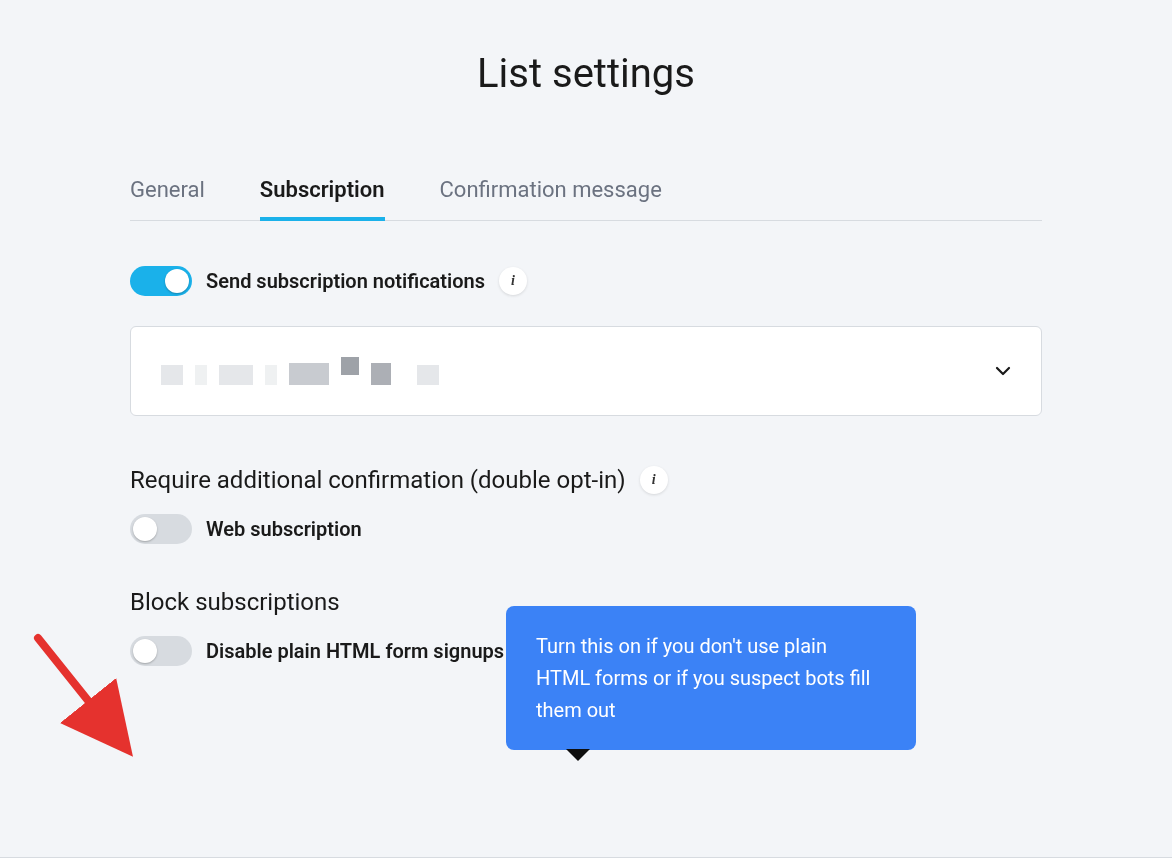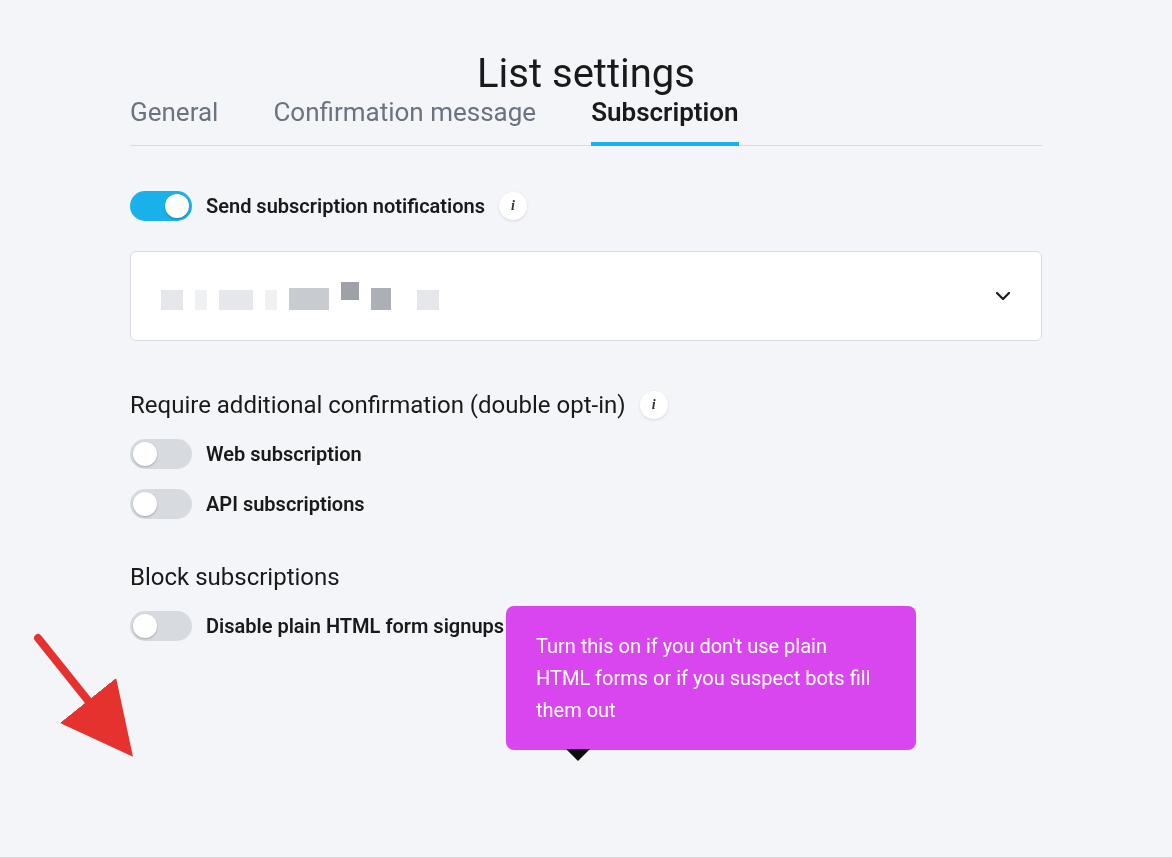--- a/index.html
+++ b/index.html
@@ -16,33 +16,35 @@
       position: relative;
     }
     .container {
       padding: 50px 130px 0 130px;
     }
     .page-title {
       font-size: 40px;
       font-weight: 400;
       color: #1a1a1a;
       text-align: center;
+      margin-bottom: 60px;
     }
     .tabs {
       display: flex;
       gap: 55px;
       border-bottom: 1px solid #d7dbe0;
       margin-bottom: 45px;
     }
     .tab {
-      font-size: 26px;
+      font-size: 22px;
       color: #6b7280;
       padding-bottom: 18px;
       cursor: pointer;
       position: relative;
+      margin-top: 20px;
     }
     .tab.active {
       color: #1a1a1a;
       font-weight: 600;
     }
     .tab.active::after {
       content: "";
       position: absolute;
       left: 0;
       right: 0;
@@ -138,21 +140,21 @@
       margin-bottom: 20px;
       display: flex;
       align-items: flex-start;
       gap: 14px;
     }
     .section-block {
       margin-bottom: 44px;
     }
     .tooltip {
       position: absolute;
-      background: #d946ef;
+      background: #3b82f6;
       color: #fff;
       font-size: 20px;
       line-height: 1.6;
       padding: 24px 30px;
       border-radius: 8px;
       max-width: 410px;
     }
     .tooltip::after {
       content: "";
       position: absolute;
@@ -180,22 +182,22 @@
     }
   </style>
 </head>
 <body>
 
 <div class="container">
   <h1 class="page-title">List settings</h1>
 
   <div class="tabs">
     <div class="tab">General</div>
+    <div class="tab active">Subscription</div>
     <div class="tab">Confirmation message</div>
-    <div class="tab active">Subscription</div>
   </div>
 
   <div class="setting-row">
     <div class="toggle on">
       <div class="knob"></div>
     </div>
     <div class="setting-label">Send subscription notifications</div>
     <div class="info-btn">i</div>
   </div>
 
@@ -219,26 +221,20 @@
     <div class="section-title">
       <span>Require additional confirmation (double opt-in)</span>
       <div class="info-btn">i</div>
     </div>
     <div class="setting-row compact">
       <div class="toggle">
         <div class="knob"></div>
       </div>
       <div class="setting-label">Web subscription</div>
     </div>
-    <div class="setting-row compact">
-      <div class="toggle">
-        <div class="knob"></div>
-      </div>
-      <div class="setting-label">API subscriptions</div>
-    </div>
   </div>
 
   <div class="section-block">
     <div class="section-title">Block subscriptions</div>
     <div class="setting-row compact">
       <div class="toggle">
         <div class="knob"></div>
       </div>
       <div class="setting-label">Disable plain HTML form signups</div>
       <div class="info-btn">i</div>

